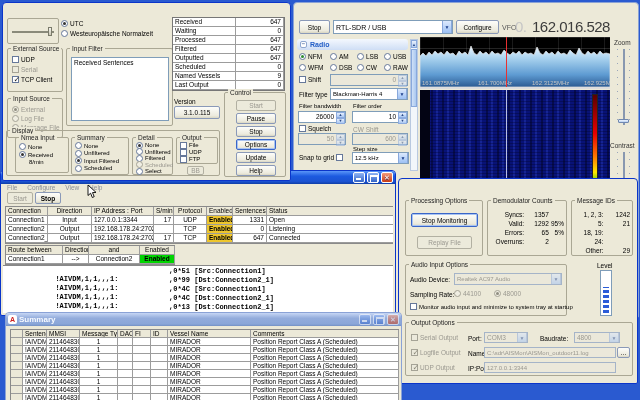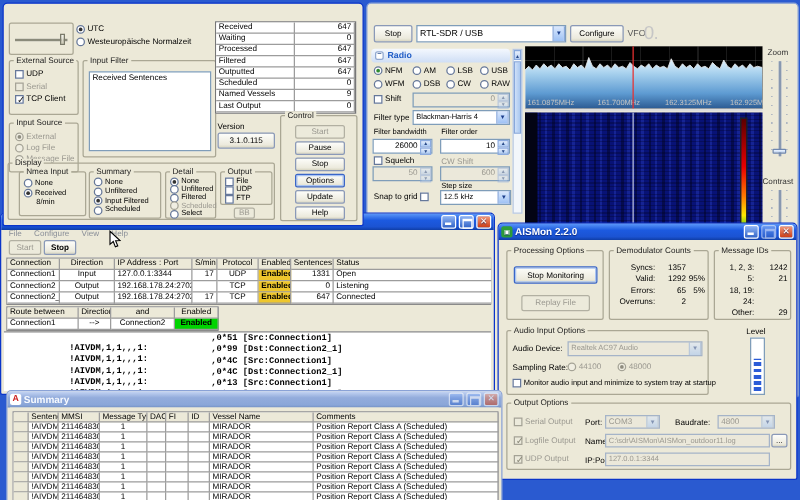--- a/index.html
+++ b/index.html
@@ -144,20 +144,21 @@
     <div class="body">
 
       <div class="btn" style="left:3px;top:4px;width:31px;height:14px">Stop</div>
       <div class="fld" style="left:37px;top:4px;width:120px;height:14px;font-size:7px">
         <span>RTL-SDR / USB</span>
           <i class="ca">▼</i>
       </div>
       <div class="btn" style="left:160px;top:4px;width:43px;height:14px">Configure</div>
       <span class="lbl" style="left:206px;top:8px;font-size:7px;color:#555">VFO</span>
       <span class="lbl" style="left:219px;top:2px;font-size:15px;letter-spacing:-0.5px;color:#c6c6c6">0.</span>
+      <span class="lbl" style="left:236px;top:2px;font-size:15px;letter-spacing:-0.5px;color:#3c3c3c">162.016.528</span>
 
       <div class="panelhdr" style="left:1px;top:23px;width:111px">
         <span class="mns">−</span>
         <span>Radio</span>
       </div>
       <div class="row" style="left:3px;top:37px">
           <i class="rd on"></i>
           <span>NFM</span>
         </div>
       <div class="row" style="left:34px;top:37px">
@@ -393,39 +394,28 @@
             <div class="logrow">
             <div data-cell="0" style="display:inline">!AIVDM,1,1,,,1:</div><div data-cell="1">,0*99 [Dst:Connection2_1]</div>
           </div>
             <div class="logrow">
             <div data-cell="0" style="display:inline">!AIVDM,1,1,,,1:</div><div data-cell="1">,0*4C [Src:Connection1]</div>
           </div>
             <div class="logrow">
             <div data-cell="0" style="display:inline">!AIVDM,1,1,,,1:</div><div data-cell="1">,0*4C [Dst:Connection2_1]</div>
           </div>
             <div class="logrow">
-            <div data-cell="0" style="display:inline">!AIVDM,1,1,,,1:</div><div data-cell="1">,0*13 [Src:Connection1]</div>
-          </div>
-            <div class="logrow">
             <div data-cell="1">,0*13 [Dst:Connection2_1]</div>
           </div>
           </div>
       </div>
     </div>
   </div>
 
   <div class="win" style="left:398px;top:178px;width:240px;height:206px;z-index:3">
-    <div class="tb">
-      <span class="appico grn">▣</span>
-      <span>AISMon 2.2.0</span>
-      <span class="sp"></span>
-      <span class="cb min"></span>
-      <span class="cb max dim"></span>
-      <span class="cb close"></span>
-    </div>
     <div class="body">
       <div class="gb" style="left:4px;top:8px;width:78px;height:56px">
         <span class="gl">Processing Options</span>
         <div class="btn focus" style="left:5px;top:12px;width:67px;height:14px">Stop Monitoring</div>
         <div class="btn dis" style="left:11px;top:35px;width:55px;height:13px">Replay File</div>
       </div>
       <div class="gb demod" style="left:86px;top:8px;width:80px;height:56px">
         <span class="gl">Demodulator Counts</span>
         <div style="position:absolute;left:2px;top:9px;right:2px">
 

